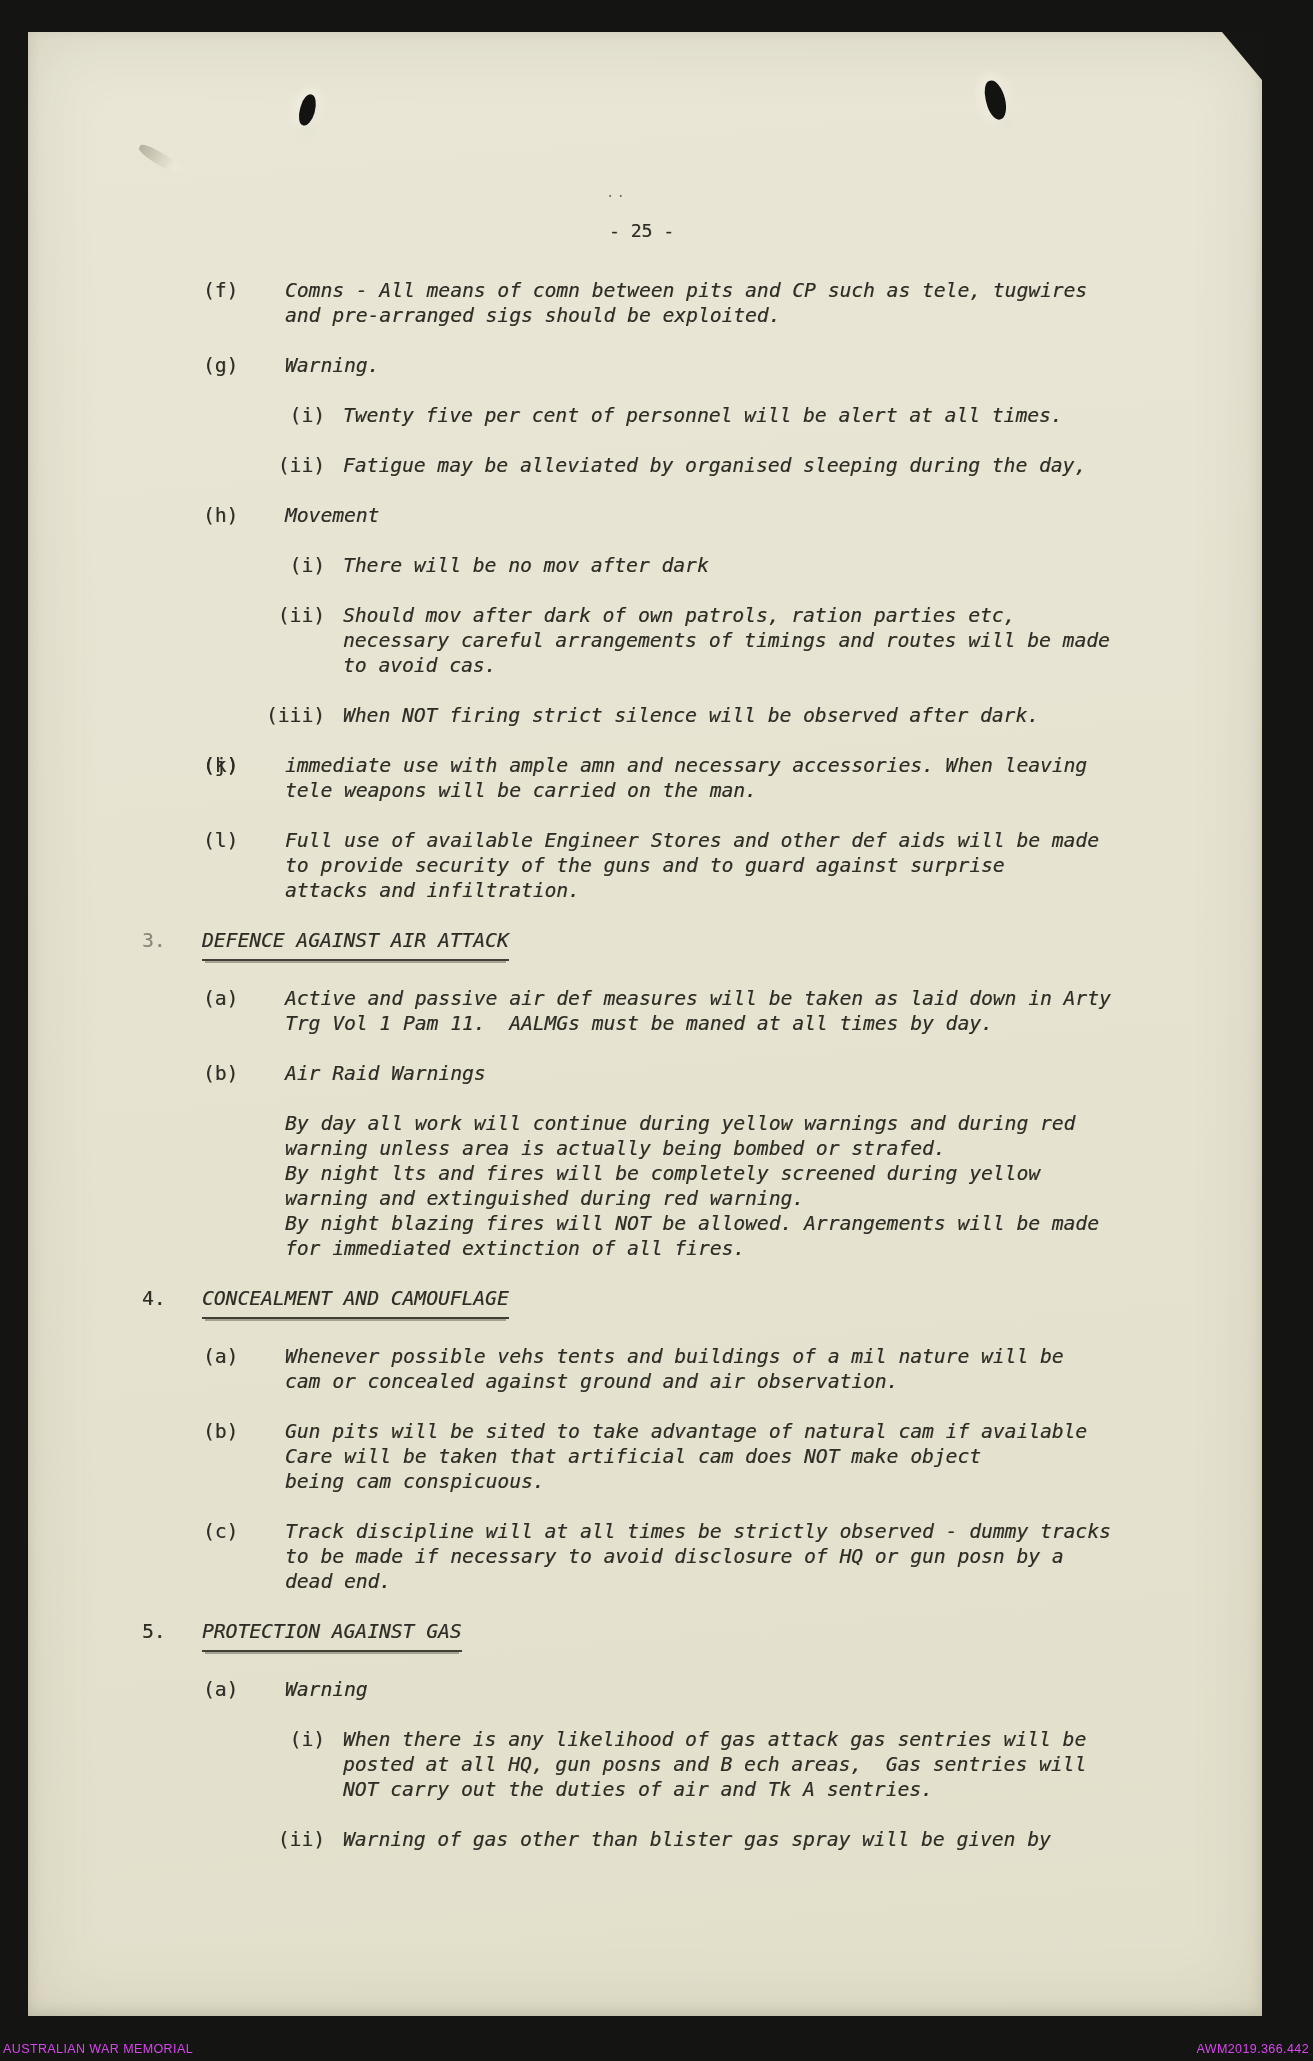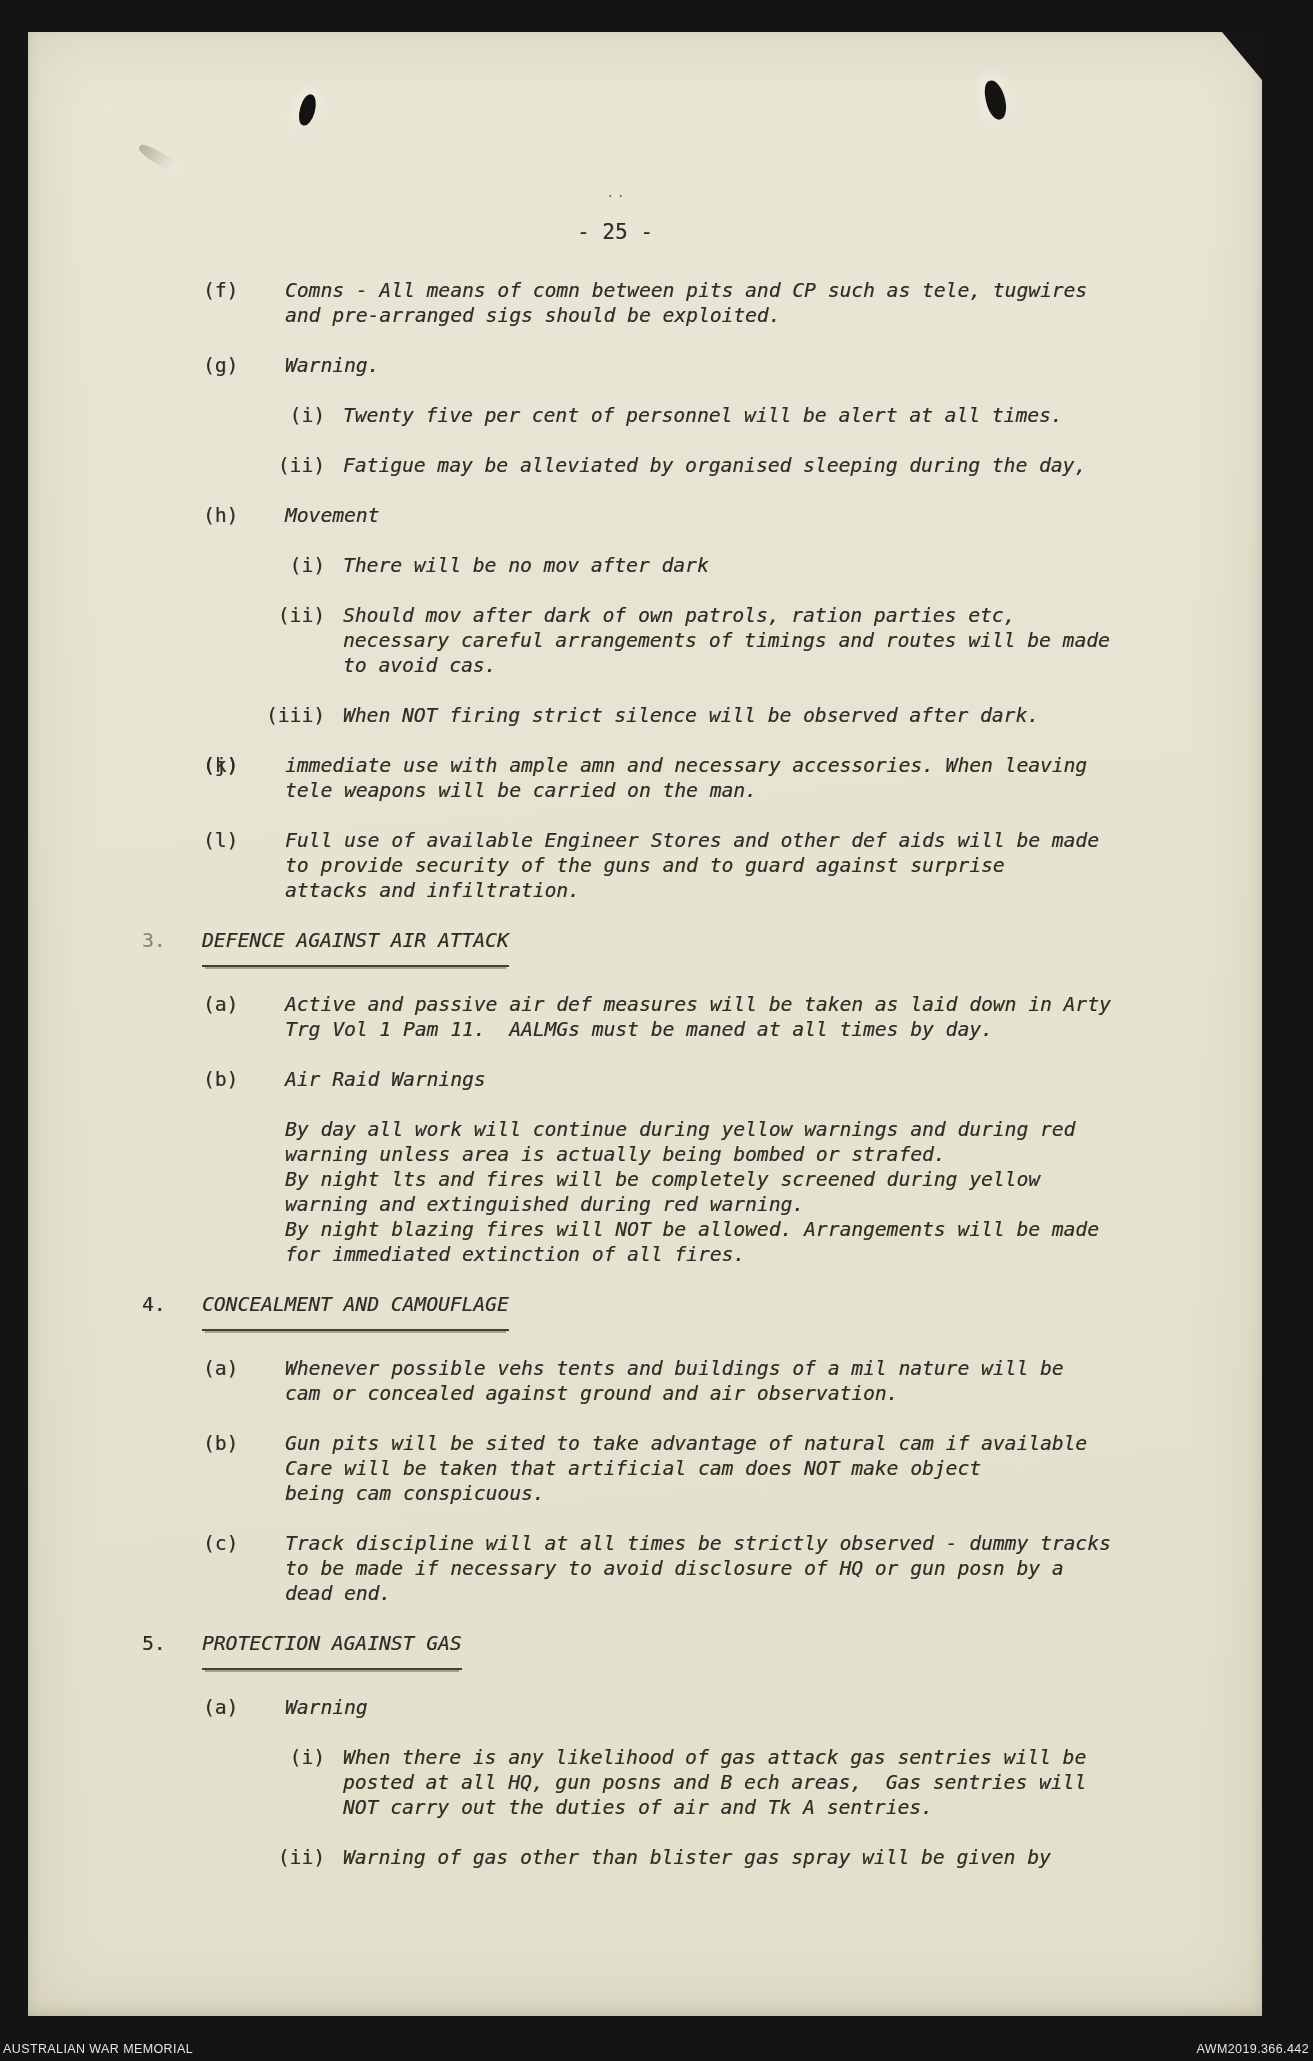--- a/index.html
+++ b/index.html
@@ -33,22 +33,22 @@
     transform:rotate(31deg);
     background:linear-gradient(90deg, rgba(105,98,78,0.5) 0%, rgba(208,204,186,0.9) 45%, rgba(238,235,222,0.6) 75%, transparent 100%);
     border-radius:40%;
     opacity:0.8;
   }
   .stray-dots {
     position:absolute; left:578px; top:152px;
     font-size:14px; color:rgba(60,56,46,0.65); letter-spacing:2px;
   }
   .page-number {
-    position:absolute; left:549px; top:188px;
-    font-size:21px; color:#2f2c25;
+    position:absolute; left:581px; top:188px;
+    font-size:18px; color:#2f2c25;
     text-shadow:0.5px 0.3px 0 rgba(47,44,37,0.5);
     white-space:pre;
   }
   .doc-content {
     position:absolute; left:0; top:246px; width:100%;
     font-size:19.6px; line-height:25px; color:#2f2c25;
     text-shadow:0.5px 0.3px 0 rgba(47,44,37,0.45);
   }
   .block { position:relative; margin-bottom:25px; }
   .lbl { position:absolute; top:0; white-space:pre; }
@@ -56,27 +56,27 @@
   .lvl0 > .txt { margin-left:174px; }
   .lvl1 > .lbl { left:175px; }
   .lvl1 > .txt { margin-left:257px; }
   .lvl2 > .lbl { left:190px; width:107px; text-align:right; }
   .lvl2 > .txt { margin-left:315px; }
   .line { white-space:pre;font-style:italic; }
   .heading .line {
     display:inline-block;
     border-bottom:2px solid rgba(47,44,37,0.9);
     box-shadow:0 5px 0 -3px rgba(47,44,37,0.35);
-    padding-bottom:12px;
+    padding-bottom:6px;
   }
   .faint { opacity:0.5; }
   .footer-text {
     position:absolute; top:2042px;
     font-family:"Liberation Sans","DejaVu Sans",sans-serif;
-    font-size:12.5px; color:#e5e5e5; letter-spacing:0.4px;
+    font-size:12.5px; color:#d946ef; letter-spacing:0.4px;
   }
   .footer-left  { left:3px; }
   .footer-right { right:4px; }
 </style>
 </head>
 <body>
 
 <div class="paper">
 
   <div class="punch-hole hole-left"></div>

